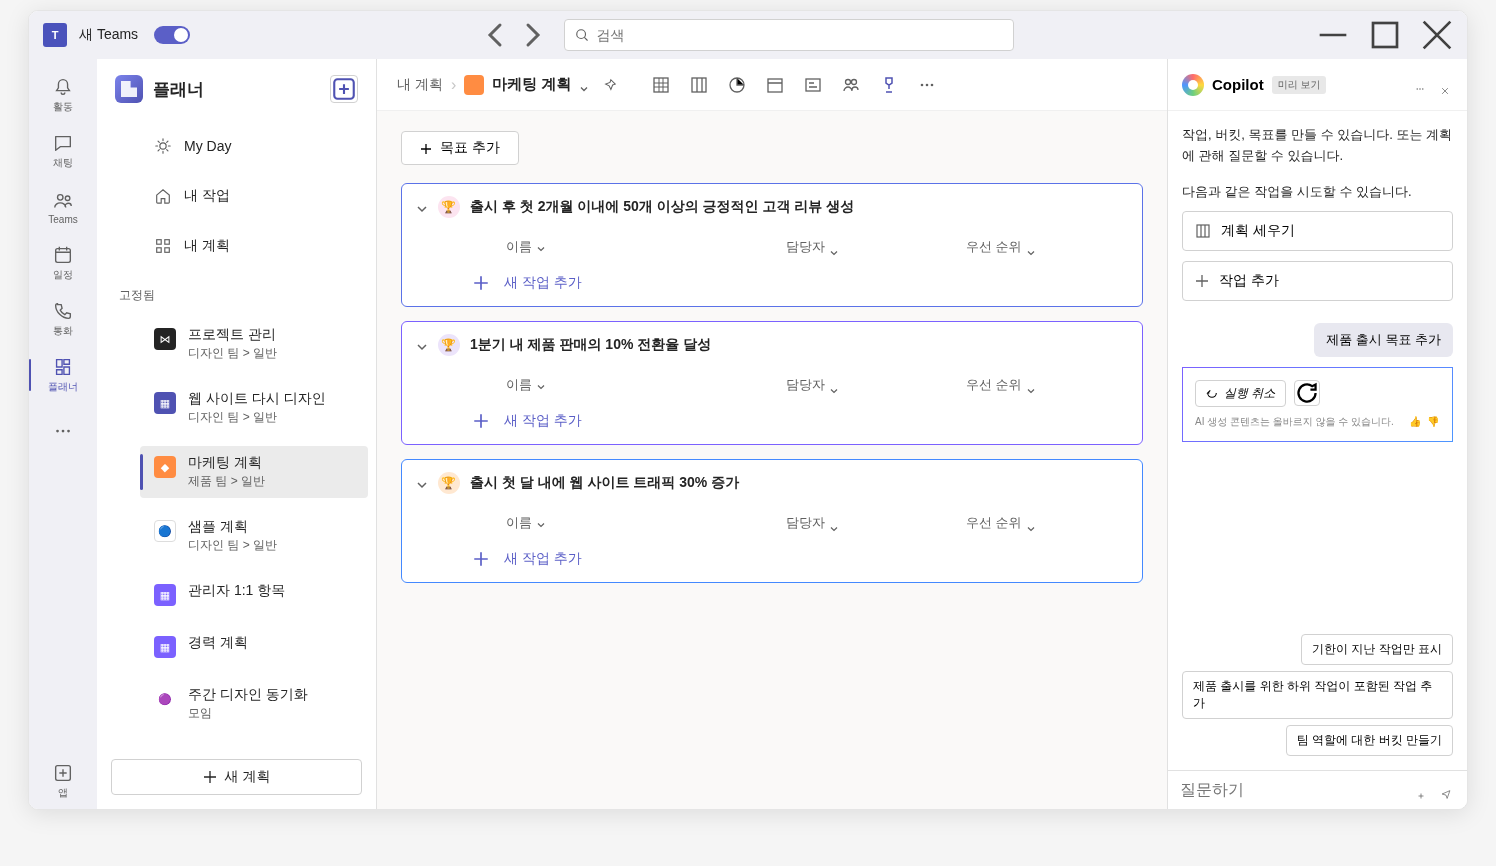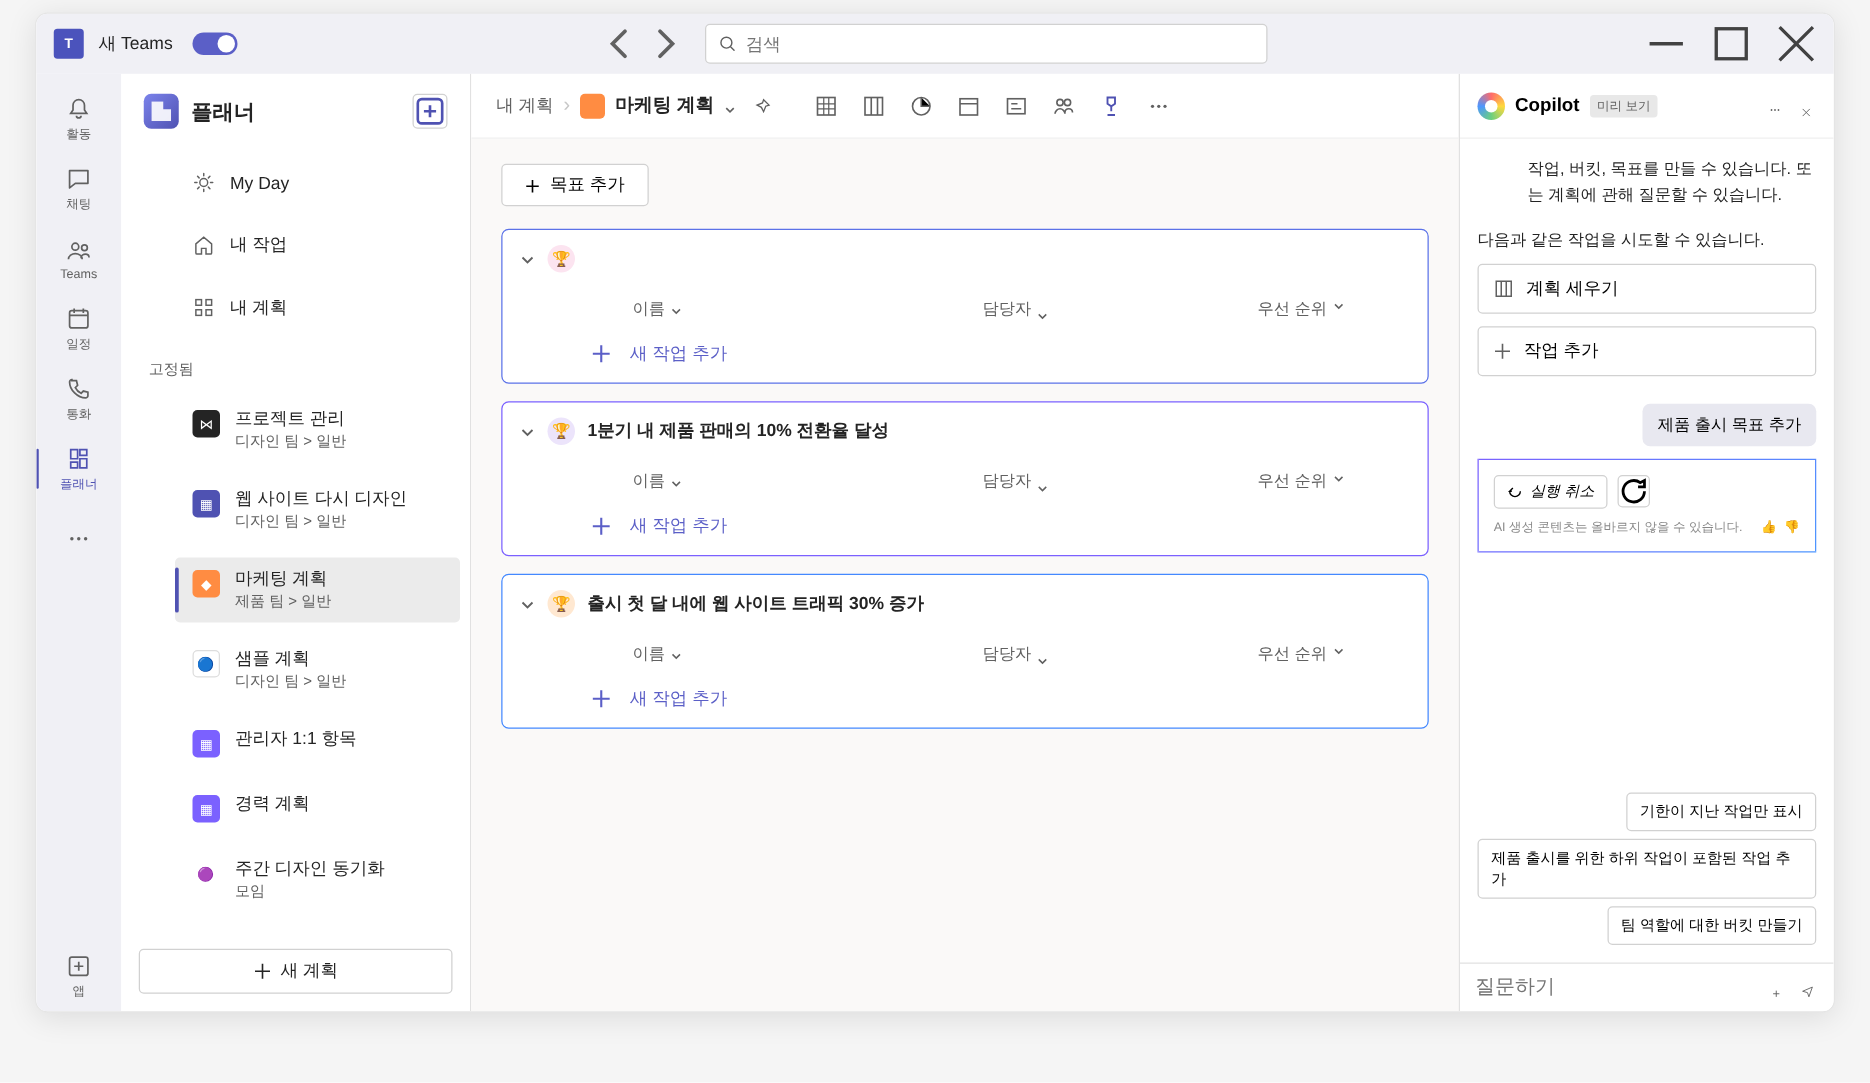--- a/index.html
+++ b/index.html
@@ -74,35 +74,35 @@
 .chev { color: #616161; cursor: pointer; }
 .goal-badge { width: 22px; height: 22px; border-radius: 50%; display: flex; align-items: center; justify-content: center; font-size: 12px; }
 .gb-pink { background: #fce4f0; color: #c239b3; }
 .gb-purple { background: #ece4fb; color: #7b61ff; }
 .gb-orange { background: #ffe8d1; color: #e07c2e; }
 .goal-title { font-size: 14px; font-weight: 600; color: #242424; }
 .goal-sub { padding: 0 14px 0 56px; }
 .sub-headers { display: flex; padding: 8px 0; font-size: 13px; color: #616161; }
 .col-name { flex: 0 0 280px; display: flex; align-items: center; gap: 4px; margin-left: 48px; }
 .col-assignee { flex: 0 0 180px; display: flex; align-items: flex-end; gap: 4px; }
-.col-priority { flex: 0 0 140px; display: flex; align-items: flex-start; gap: 4px; margin-left: 40px; }
+.col-priority { flex: 0 0 140px; display: flex; align-items: flex-end; gap: 4px; }
 .add-task-row { display: flex; align-items: center; gap: 14px; padding: 10px 0 14px 14px; color: #5b5fc7; cursor: pointer; font-size: 14px; }
 .plus-sq { width: 18px; height: 18px; display: flex; align-items: center; justify-content: center; }
 
 
 .copilot { width: 300px; border-left: 1px solid #e1e1e1; background: #fff; display: flex; flex-direction: column; }
 .cp-header { height: 52px; display: flex; align-items: center; padding: 0 14px; gap: 8px; border-bottom: 1px solid #f0f0f0; }
 .cp-logo { width: 22px; height: 22px; background: conic-gradient(#ff6b6b, #ffd93d, #6bcf7f, #4d96ff, #ff6b6b); border-radius: 50%; position: relative; }
 .cp-logo::after { content: ""; position: absolute; inset: 6px; background: #fff; border-radius: 50%; }
 .cp-title { font-size: 15px; font-weight: 600; }
 .cp-badge { font-size: 10px; background: #e8e8e8; color: #616161; padding: 2px 6px; border-radius: 3px; }
 .cp-more { margin-left: auto; color: #616161; cursor: pointer; padding: 4px; }
 .cp-close { color: #616161; cursor: pointer; padding: 4px; }
 .cp-body { flex: 1; padding: 14px; overflow-y: auto; display: flex; flex-direction: column; gap: 10px; }
-.cp-intro { font-size: 13px; color: #242424; line-height: 1.6; margin-left: 40px; }
+.cp-intro { font-size: 13px; color: #242424; line-height: 1.6; }
 .cp-try { font-size: 13px; color: #242424; margin-top: 6px; }
 .cp-action-btn { width: 100%; height: 40px; border: 1px solid #d1d1d1; border-radius: 4px; background: #fff; display: flex; align-items: center; gap: 10px; padding: 0 12px; cursor: pointer; font-size: 14px; }
 .user-bubble { align-self: flex-end; background: #e8e8f0; border-radius: 6px; padding: 8px 12px; font-size: 13px; margin-top: 12px; }
 .ai-card { border: 1.5px solid; border-image: linear-gradient(135deg, #7b61ff, #4d96ff) 1; border-radius: 8px; padding: 12px; background: #fff; }
 .ai-text { font-size: 13px; color: #242424; line-height: 1.6; margin-bottom: 10px; }
 .ai-actions { display: flex; gap: 8px; align-items: center; }
 .ai-undo { display: flex; align-items: center; gap: 6px; border: 1px solid #d1d1d1; border-radius: 4px; padding: 4px 10px; font-size: 12px; cursor: pointer; font-style: italic; }
 .ai-refresh { width: 26px; height: 26px; border: 1px solid #d1d1d1; border-radius: 4px; display: flex; align-items: center; justify-content: center; cursor: pointer; }
 .ai-disclaimer { font-size: 10px; color: #888; margin-top: 8px; display: flex; align-items: center; gap: 6px; }
 .ai-disclaimer .spacer { flex: 1; }
@@ -414,20 +414,21 @@
           <span>목표 추가</span>
         </button>
 
         
         <div class="goal-card">
           <div class="goal-header">
             <span class="chev" style="width:12px;height:12px"><svg viewBox="0 0 12 12">
                   <path d="M2 4l4 4 4-4" fill="none" stroke="currentColor" stroke-width="1.5"></path>
                 </svg></span>
             <span class="goal-badge gb-pink">🏆</span>
+            <span class="goal-title">출시 후 첫 2개월 이내에 50개 이상의 긍정적인 고객 리뷰 생성</span>
           </div>
           <div class="goal-sub">
             <div class="sub-headers">
               <div class="col-name">
                   <span>이름</span>
                   <span class="chev-sm"><svg viewBox="0 0 10 10">
                       <path d="M2 3.5l3 3 3-3" fill="none" stroke="currentColor" stroke-width="1.2"></path>
                     </svg></span>
                 </div>
               <div class="col-assignee">

